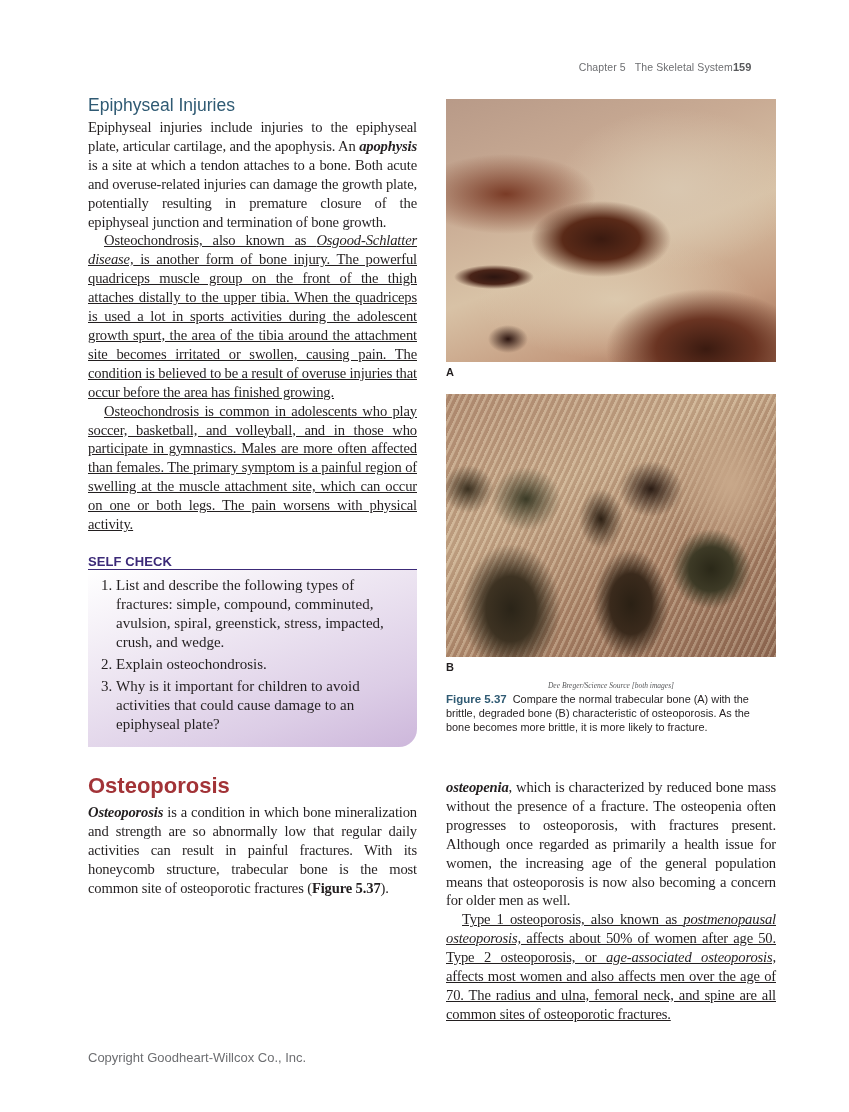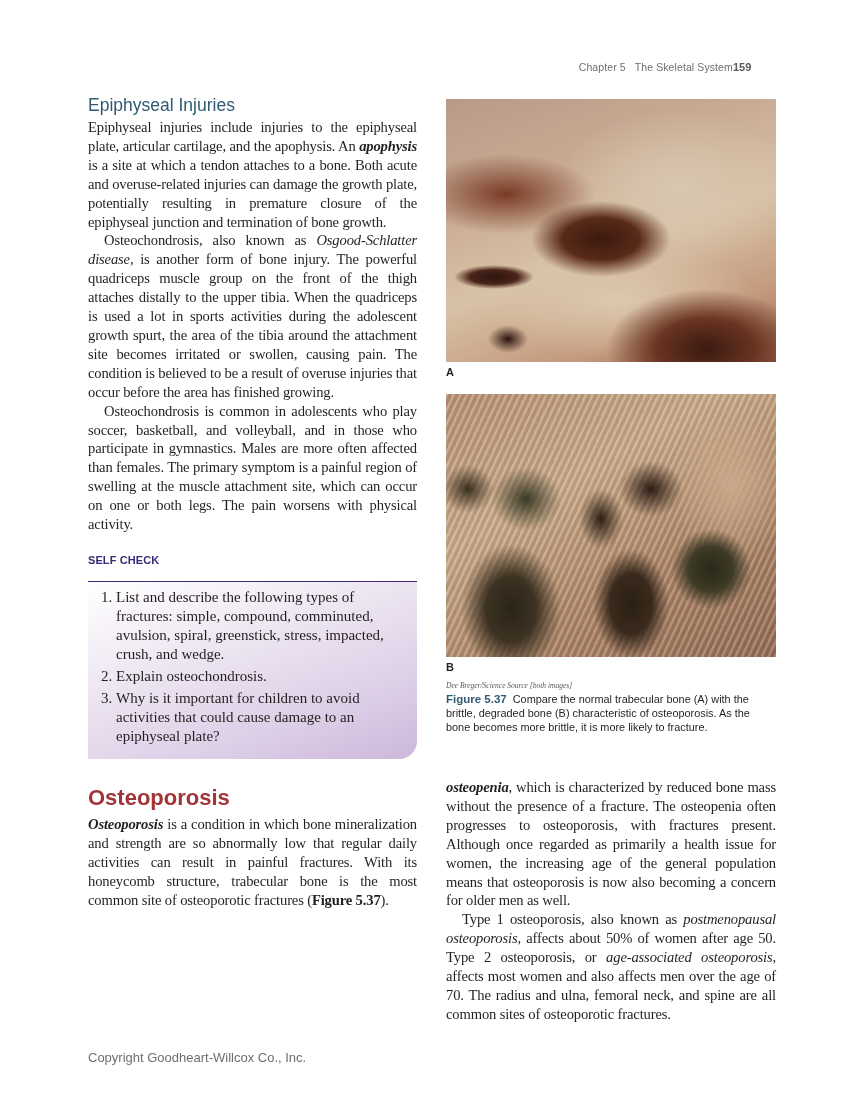--- a/index.html
+++ b/index.html
@@ -19,28 +19,28 @@
     .col-right { position: absolute; left: 446px; width: 330px; }
 
     .h-sub {
       font-family: "Liberation Sans", "DejaVu Sans", sans-serif; font-size: 17.5px; color: #2f5a73;
       font-weight: normal; line-height: 22px; margin-bottom: 2px;
     }
     .body-p {
       font-size: 14.6px; line-height: 18.9px; text-align: justify; text-align-last: left;
       letter-spacing: -0.15px; hyphens: manual;
     }
-    .body-p.indent { text-indent: 16px; }
+    .body-p.indent { text-indent: 16px; text-decoration: underline; }
     .body-p b.term { font-style: italic; font-weight: bold; }
     .body-p i { font-style: italic; }
 
     .self-check { margin-top: 20px; }
     .self-check-title {
-      font-family: "Liberation Sans", "DejaVu Sans", sans-serif; font-weight: bold; font-size: 11px;
-      color: #3c2a78; letter-spacing: 0.1px; padding-bottom: 15px; border-bottom: 1.5px solid #3c2a78;
+      font-family: "Liberation Sans", "DejaVu Sans", sans-serif; font-weight: bold; font-size: 13px;
+      color: #3c2a78; letter-spacing: 0.1px; padding-bottom: 0; border-bottom: 1.5px solid #3c2a78;
     }
     .self-check-box {
       background: linear-gradient(160deg, #ffffff 0%, #efe8f3 35%, #dccde6 75%, #cdb7db 100%);
       border-bottom-right-radius: 18px; padding: 6px 18px 10px 13px;
     }
     .self-check-box ol { list-style: none; }
     .self-check-box li {
       font-size: 15px; line-height: 19px; padding-left: 15px; text-indent: -15px; margin-bottom: 3px;
     }
     .self-check-box li .num { display: inline-block; width: 15px; text-indent: 0; }
@@ -76,21 +76,21 @@
         radial-gradient(ellipse 60px 80px at 285px 90px, #c8a88a 0%, rgba(200,168,138,0) 100%),
         repeating-linear-gradient(115deg, rgba(245,235,210,0.25) 0px, rgba(245,235,210,0.25) 2px, rgba(120,80,60,0.15) 3px, rgba(120,80,60,0.15) 6px),
         linear-gradient(150deg, #b48f74 0%, #c8aa8a 35%, #a98266 65%, #8c6650 100%);
     }
     .fig-label {
       font-family: "Liberation Sans", "DejaVu Sans", sans-serif; font-weight: bold; font-size: 11px;
       color: #231f20; margin-top: 4px; height: 14px;
     }
     .fig-credit {
       font-family: "Liberation Serif", "DejaVu Serif", serif; font-style: italic; font-size: 7.5px;
-      color: #58595b; text-align: left; margin-top: 6px;
+      color: #58595b; text-align: center; margin-top: 6px;
     }
     .fig-caption {
       font-family: "Liberation Sans", "DejaVu Sans", sans-serif; font-size: 10.9px; line-height: 14px;
       color: #231f20; margin-top: 2px;
     }
     .fig-caption .fig-num { color: #2f5a73; font-weight: bold; font-size: 11.5px; margin-right: 6px; }
 
     .footer {
       position: absolute; left: 88px; top: 1050px;
       font-family: "Liberation Sans", "DejaVu Sans", sans-serif; font-size: 13px; color: #6d6e71;

